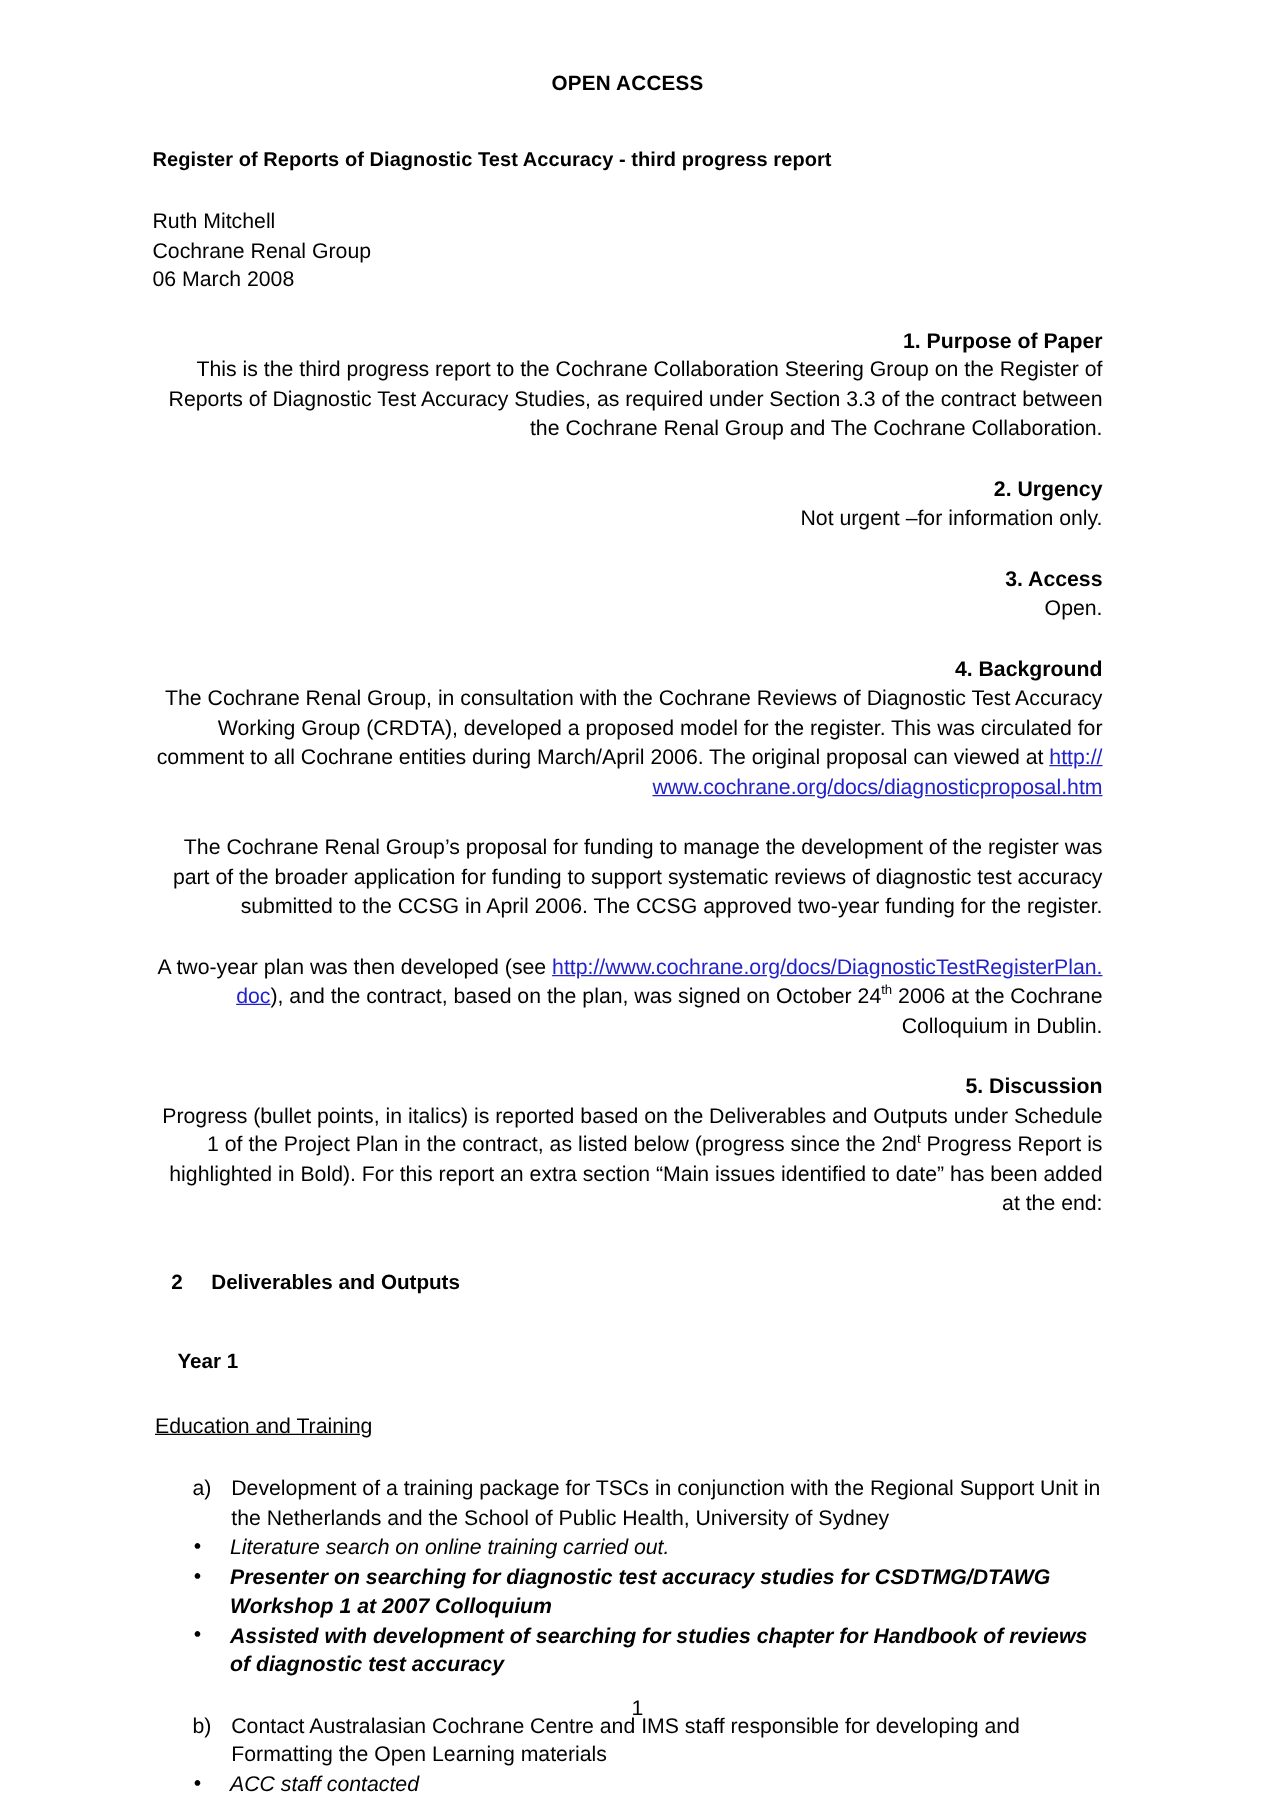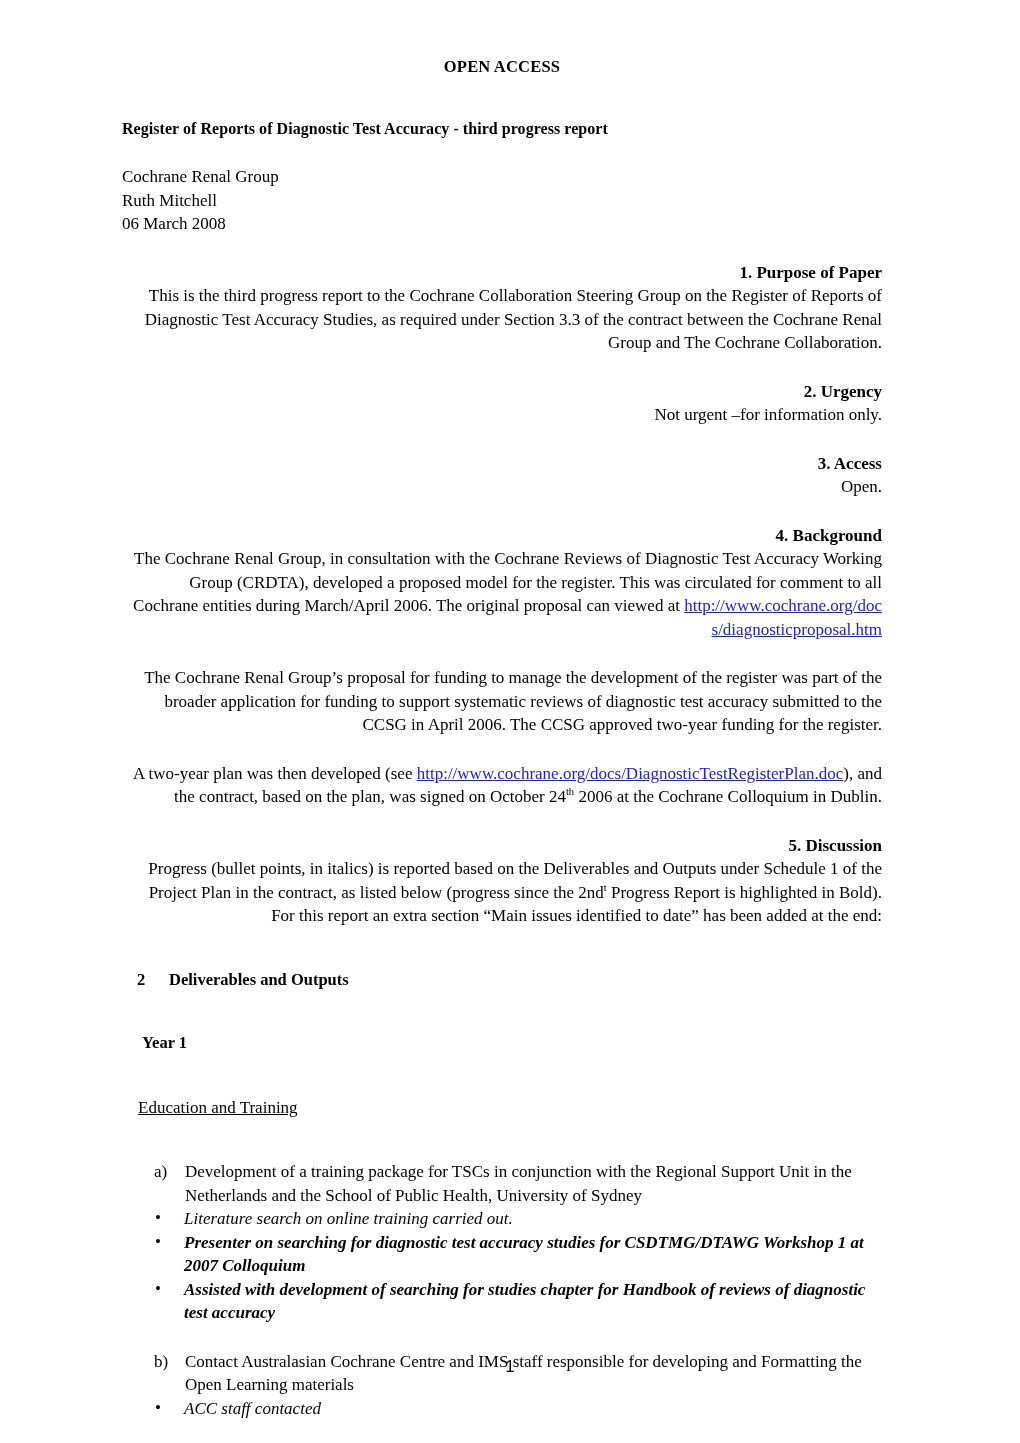--- a/index.html
+++ b/index.html
@@ -22,21 +22,20 @@
     width: 1020px;
     height: 1443px;
     box-sizing: border-box;
     padding: 0;
   }
   .content {
     position: absolute;
     left: 122px;
     top: 57px;
     width: 760px;
-    font-family: Liberation Serif, serif;
   }
 
   .running-head {
     text-align: center;
     font-weight: bold;
     font-size: 16.5px;
     line-height: 20px;
     letter-spacing: 0.2px;
     margin: 0 0 0 0;
   }
@@ -92,21 +91,21 @@
     font-weight: bold;
     font-size: 16.5px;
     line-height: 23.5px;
     margin: 0 0 0 20px;
   }
 
   .underline-head {
     font-size: 17px;
     line-height: 23.5px;
     text-decoration: underline;
-    margin: 16px;
+    margin: 2px;
   }
 
   ol.alpha {
     list-style: none;
     margin: 0;
     padding: 0;
   }
   ol.alpha > li {
     font-size: 17px;
     line-height: 23.5px;
@@ -171,22 +170,22 @@
   <div class="content">
 
     <div class="running-head">OPEN ACCESS</div>
 
     <div class="spacer-lg"></div>
 
     <div class="doc-title">Register of Reports of Diagnostic Test Accuracy - third progress report</div>
 
     <div class="spacer-md"></div>
 
+    <div class="byline">Ruth Mitchell</div>
     <div class="byline">Cochrane Renal Group</div>
-    <div class="byline">Ruth Mitchell</div>
     <div class="byline">06 March 2008</div>
 
     <div class="spacer-md"></div>
 
     <div class="sec-head">1. Purpose of Paper</div>
     <p class="body">This is the third progress report to the Cochrane Collaboration Steering Group on the Register of Reports of Diagnostic Test Accuracy Studies, as required under Section 3.3 of the contract between the Cochrane Renal Group and The Cochrane Collaboration.</p>
 
     <div class="spacer-md"></div>
 
     <div class="sec-head">2. Urgency</div>

